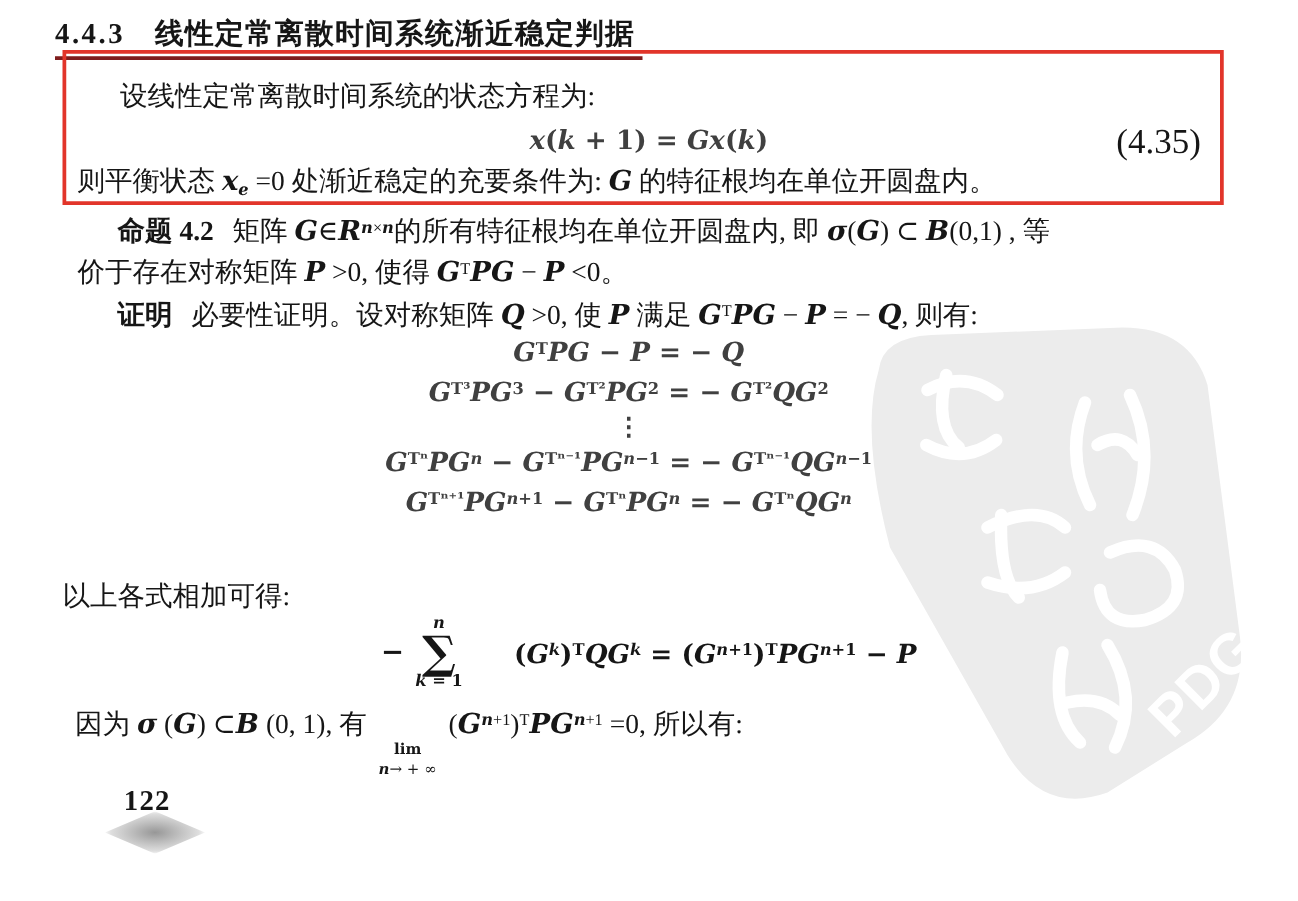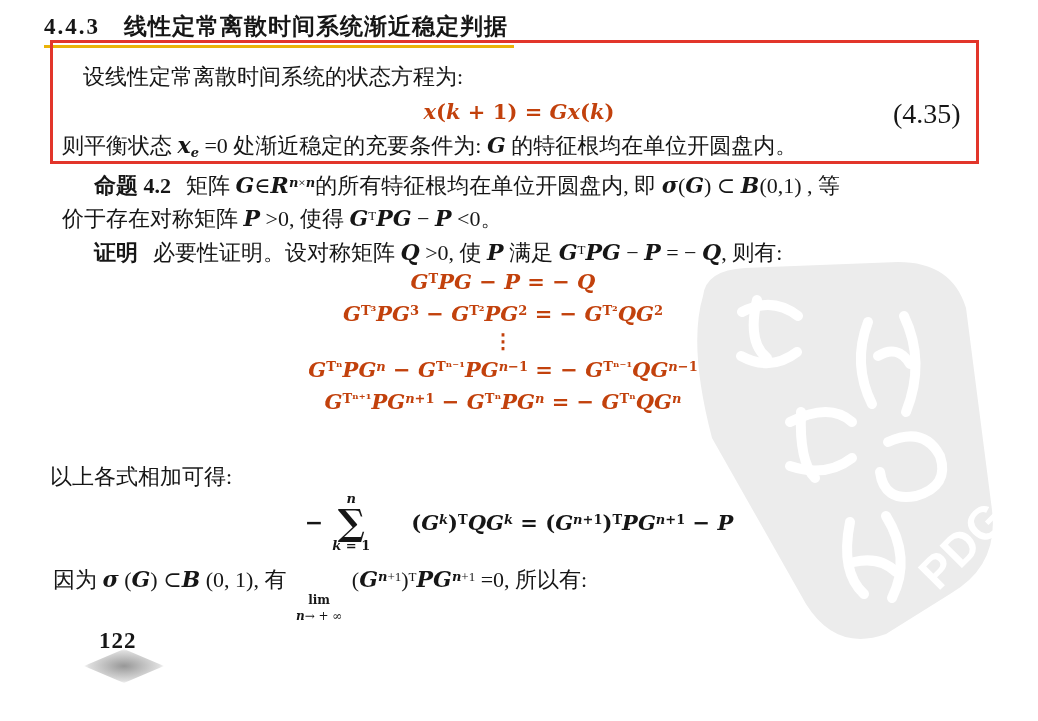--- a/index.html
+++ b/index.html
@@ -11,34 +11,34 @@
     font-family:"Liberation Serif","DejaVu Serif",serif;
     color:#161616;
   }
   .layer{position:absolute;z-index:1;}
 
   
   .heading{
     left:44px;top:11px;
     font-size:23px;font-weight:bold;
     letter-spacing:1px;
-    border-bottom:3px solid #eab308;
+    border-bottom:3px solid #7f1d1d;
     padding:0 6px 3px 0;
     white-space:nowrap;
   }
   .heading .num{margin-right:24px;letter-spacing:2px;}
 
   
   .redbox{
     left:50px;top:40px;
     width:923px;height:118px;
     border:3px solid #e2352a;
   }
   .cn{font-size:22px;line-height:30px;white-space:nowrap;}
-  .box-intro{left:83px;top:62px;text-align:center;}
+  .box-intro{left:96px;top:62px;text-align:center;}
   .box-eq-row{left:0;top:96px;width:1038px;text-align:center;}
   .box-eqno{left:893px;top:98px;font-size:28px;}
   .box-cond{left:62px;top:130px;}
 
   
   .prop1{left:94px;top:170px;}
   .prop2{left:62px;top:203px;}
   .proofline{left:94px;top:237px;}
   .blabel{font-weight:bold;margin-right:15px;}
 
@@ -46,37 +46,37 @@
   .math, .eq-line, .sum-body{font-family:"DejaVu Serif","Liberation Serif",serif;}
   .v{font-style:italic;font-weight:bold;font-family:"DejaVu Serif",serif;}
   sup{font-size:13px;line-height:0;vertical-align:6px;letter-spacing:0;}
   sub{font-size:13px;line-height:0;vertical-align:-4px;}
   sup .v, sub .v{font-size:13px;}
 
   
   .eqs{left:0;top:266px;width:1006px;text-align:center;}
   .eq-line{
     font-size:21px;font-weight:bold;height:32px;line-height:32px;
-    color:#c2410c;
+    color:#404040;
   }
   .eq-line.vdots{height:24px;line-height:22px;font-size:20px;}
 
   .sum-intro{left:50px;top:462px;}
 
   .sum-row{
     left:0;top:492px;width:1038px;
     display:flex;justify-content:center;align-items:center;gap:9px;
   }
   .sum-prefix{font-size:22px;font-weight:bold;font-family:"DejaVu Serif",serif;}
   .sigma-stack{display:flex;flex-direction:column;align-items:center;line-height:1;}
   .sigma-top,.sigma-bottom{font-size:13px;font-weight:bold;font-style:normal;font-family:"DejaVu Serif",serif;}
   .sigma{font-size:36px;font-weight:bold;line-height:0.95;font-family:"DejaVu Serif",serif;}
   .sum-body{font-size:21px;font-weight:bold;margin-left:32px;}
 
-  .conclusion{left:53px;top:564px;}
+  .conclusion{left:60px;top:564px;}
   .lim-stack{
     display:inline-flex;flex-direction:column;align-items:center;
     vertical-align:-17px;margin:0 4px;
   }
   .lim-word{font-size:12px;font-weight:bold;font-family:"DejaVu Serif",serif;line-height:20px;}
   .lim-sub{font-size:12px;line-height:13px;font-family:"DejaVu Serif",serif;}
 
   
   .pagenum{
     left:99px;top:628px;

